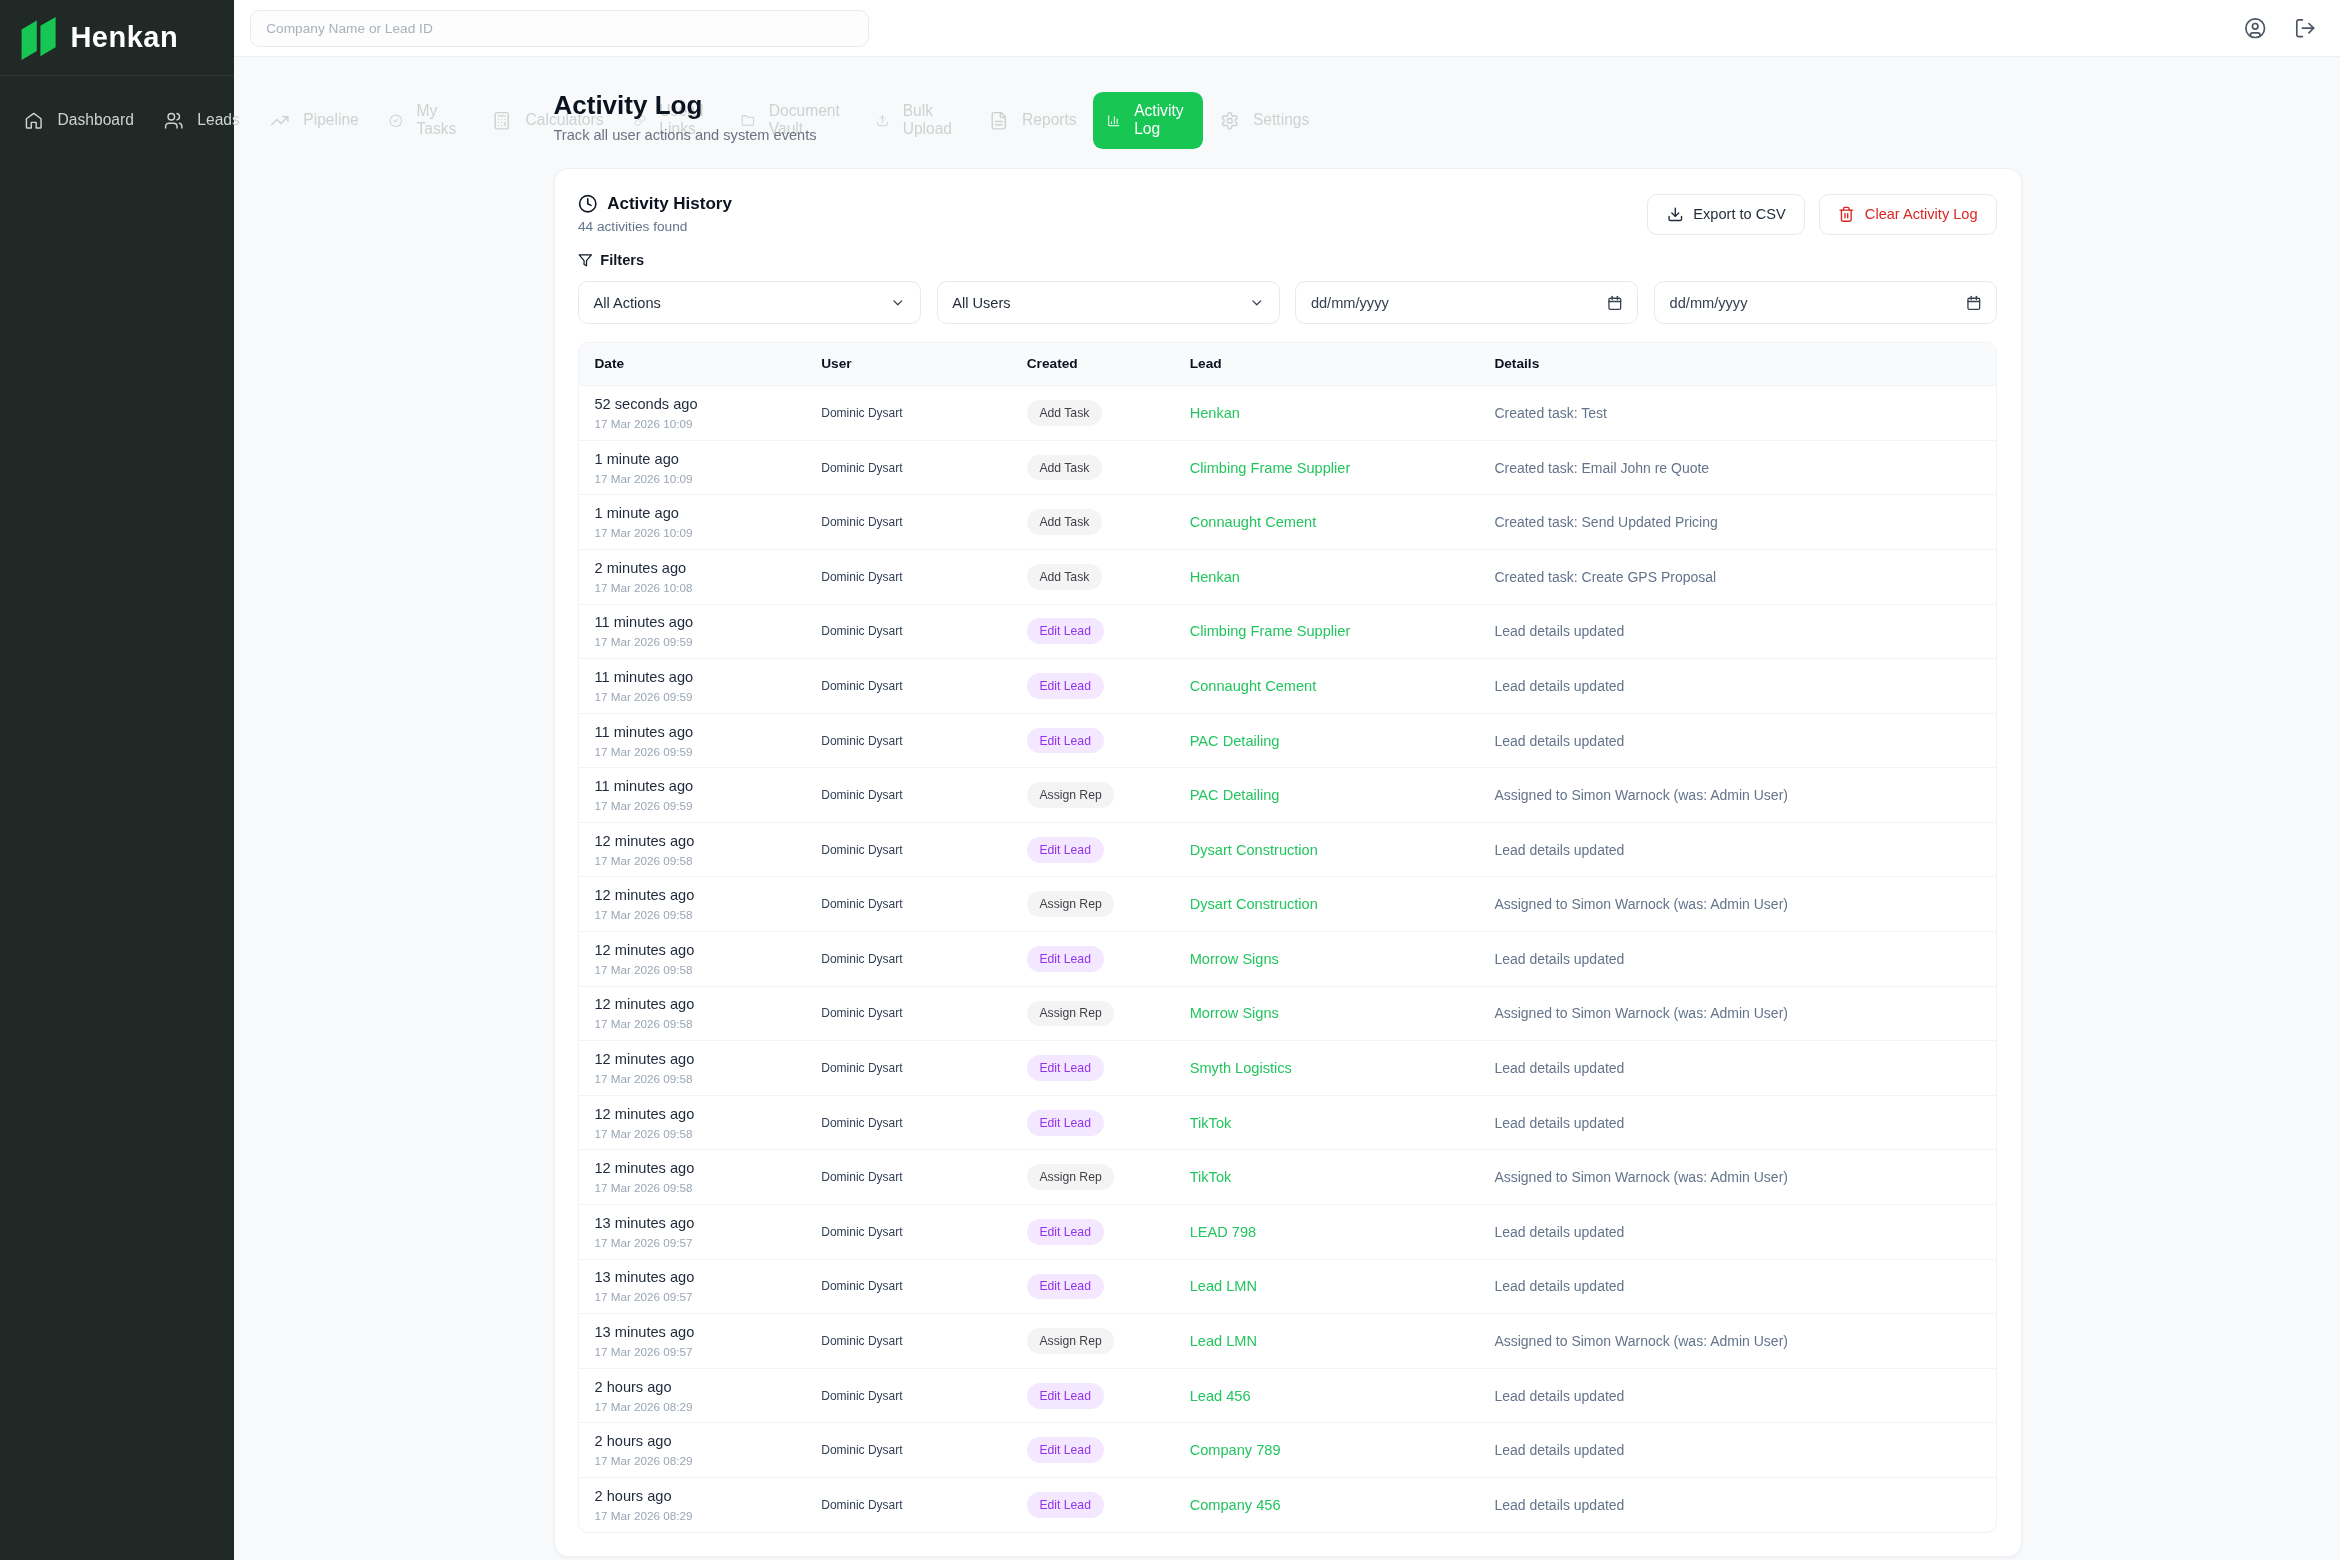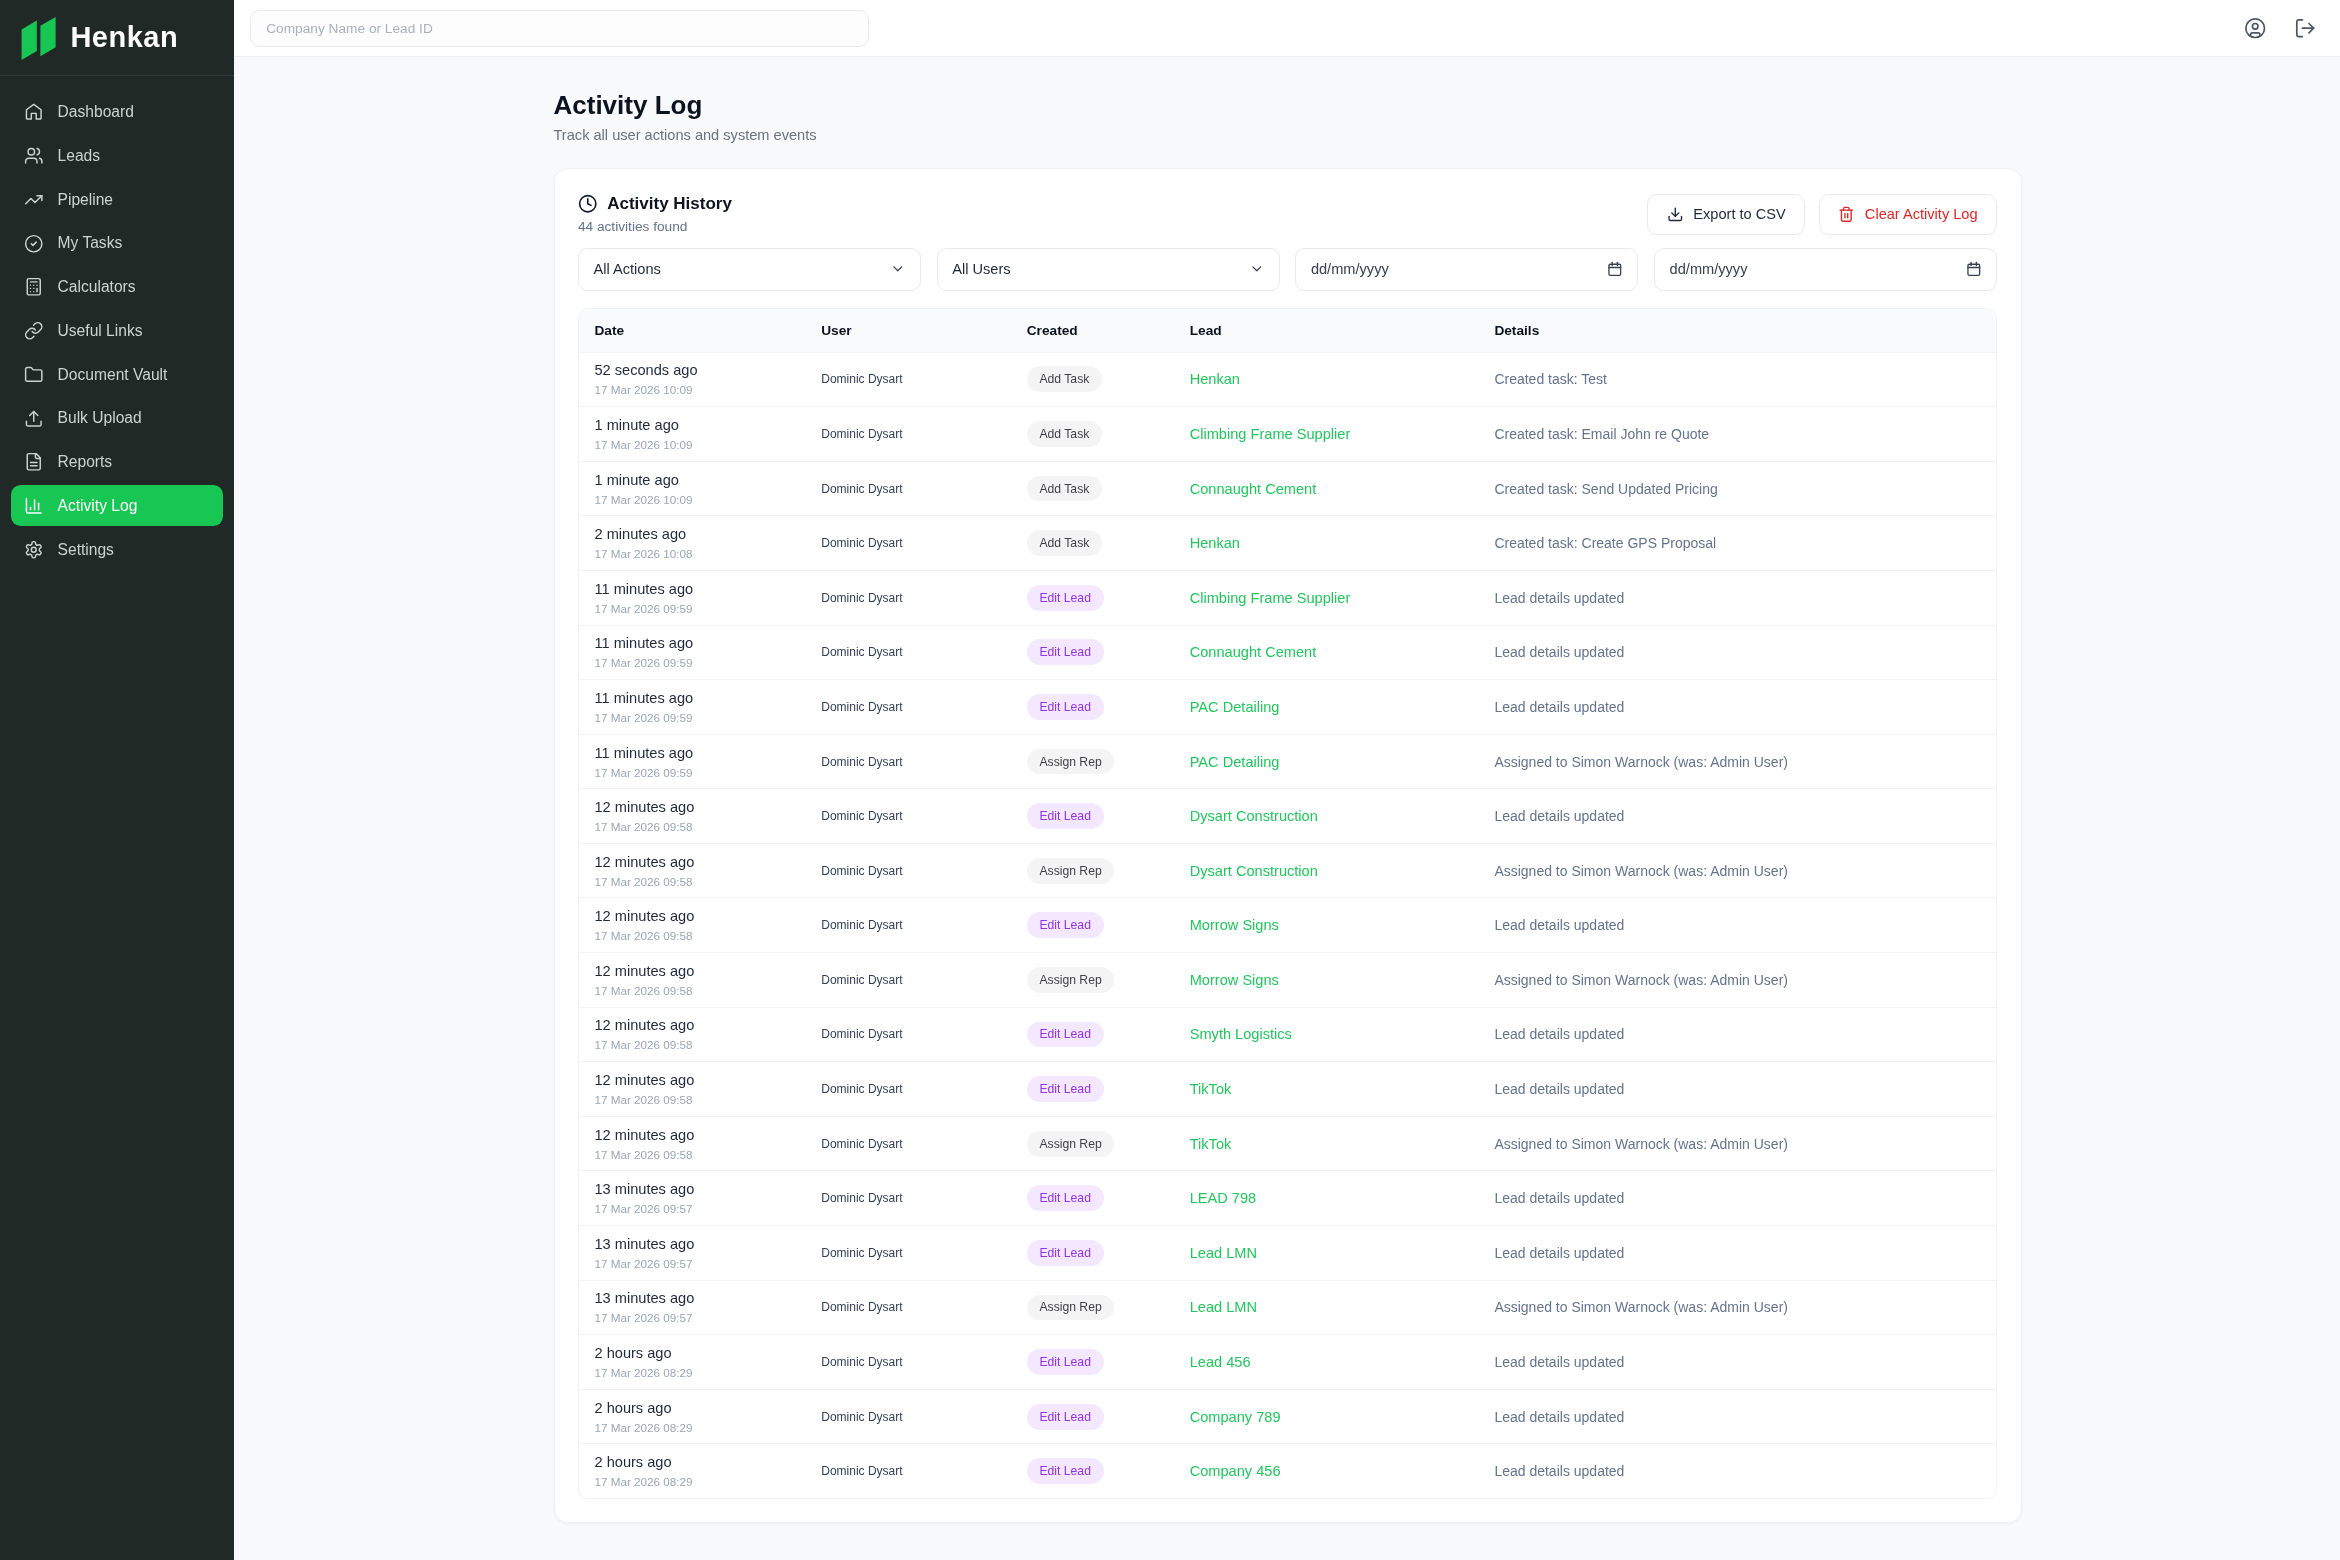--- a/index.html
+++ b/index.html
@@ -15,21 +15,21 @@
   
   .sidebar {
     width:234px; flex-shrink:0; height:100%;
     background:#202926; display:flex; flex-direction:column;
   }
   .sidebar-header {
     height:76px; display:flex; align-items:center; gap:9.8px;
     padding:0 17.6px; border-bottom:1px solid rgba(255,255,255,.08);
   }
   .logo-text { color:#ffffff; font-size:29px; font-weight:bold; letter-spacing:0.5px; }
-  .nav { padding:15.6px 10.7px; display:flex; flex-direction:column; gap:2.9px; }
+  .nav { padding:15.6px 10.7px; display:flex; flex-direction:row; gap:2.9px; }
   .nav-item {
     display:flex; align-items:center; gap:13.7px;
     padding:10.7px 13.7px; border-radius:9.8px;
     color:#ccd3d0; font-size:15.6px; cursor:pointer;
   }
   .nav-item svg { width:19.5px; height:19.5px; stroke:#ccd3d0; }
   .nav-item.active { background:#17c653; color:#ffffff; }
   .nav-item.active svg { stroke:#ffffff; }
 
   
@@ -266,20 +266,26 @@
                   <path d="M19 6v14a2 2 0 0 1-2 2H7a2 2 0 0 1-2-2V6"></path>
                   <path d="M8 6V4a2 2 0 0 1 2-2h4a2 2 0 0 1 2 2v2"></path>
                   <line x1="10" y1="11" x2="10" y2="17"></line>
                   <line x1="14" y1="11" x2="14" y2="17"></line>
                 </svg>
               <span>Clear Activity Log</span>
             </button>
           </div>
         </div>
 
+        <div class="filters-label">
+          <svg viewBox="0 0 24 24" fill="none" stroke-width="2" stroke-linecap="round" stroke-linejoin="round">
+              <polygon points="22 3 2 3 10 12.46 10 19 14 21 14 12.46 22 3"></polygon>
+            </svg>
+          <span>Filters</span>
+        </div>
 
         <div class="filters-row">
           <div class="field">
             <span class="field-value">All Actions</span>
             <svg viewBox="0 0 24 24" fill="none" stroke-width="2" stroke-linecap="round" stroke-linejoin="round">
                 <polyline points="6 9 12 15 18 9"></polyline>
               </svg>
           </div>
           <div class="field">
             <span class="field-value">All Users</span>

